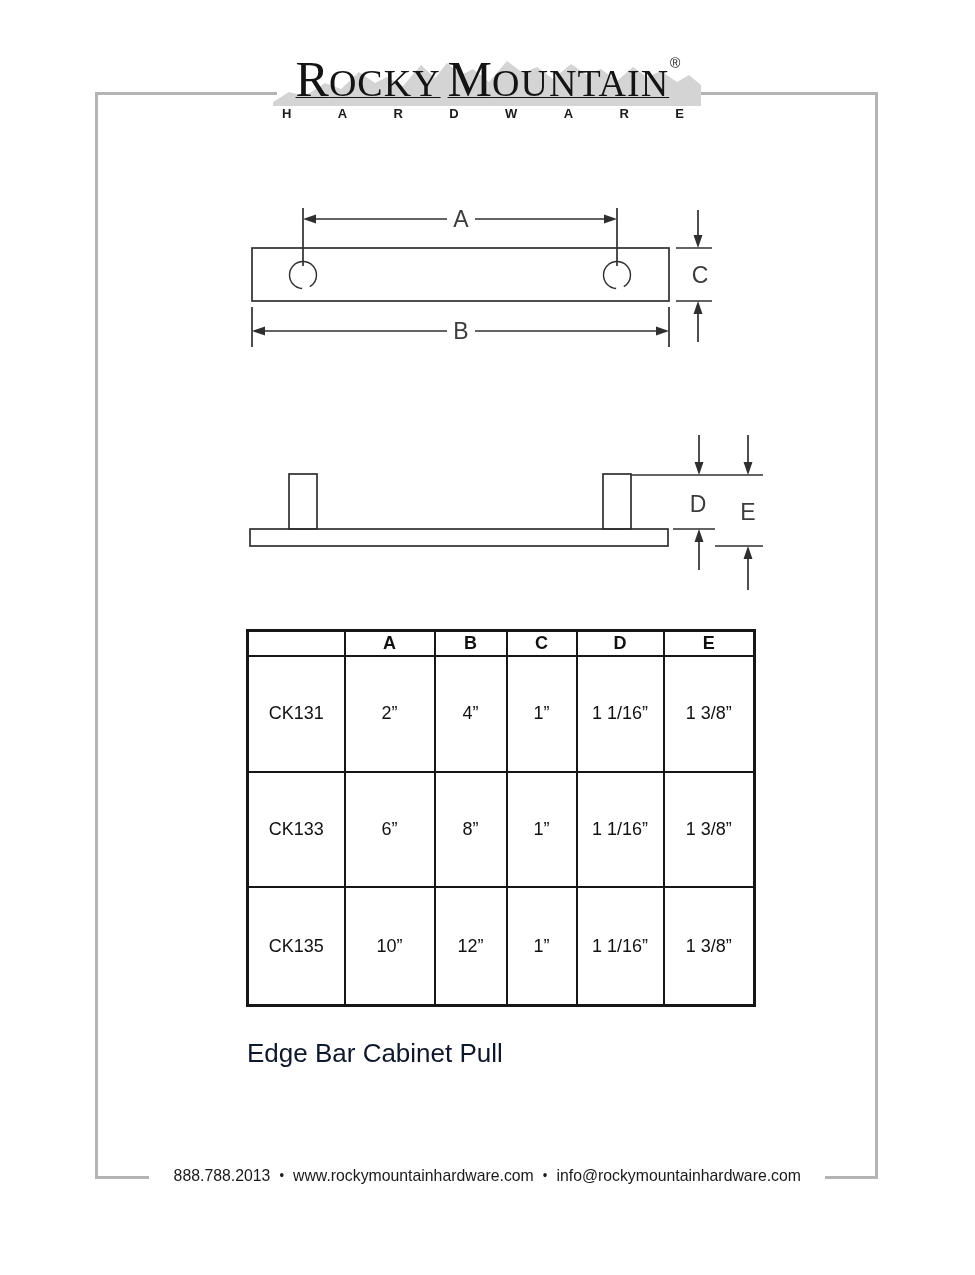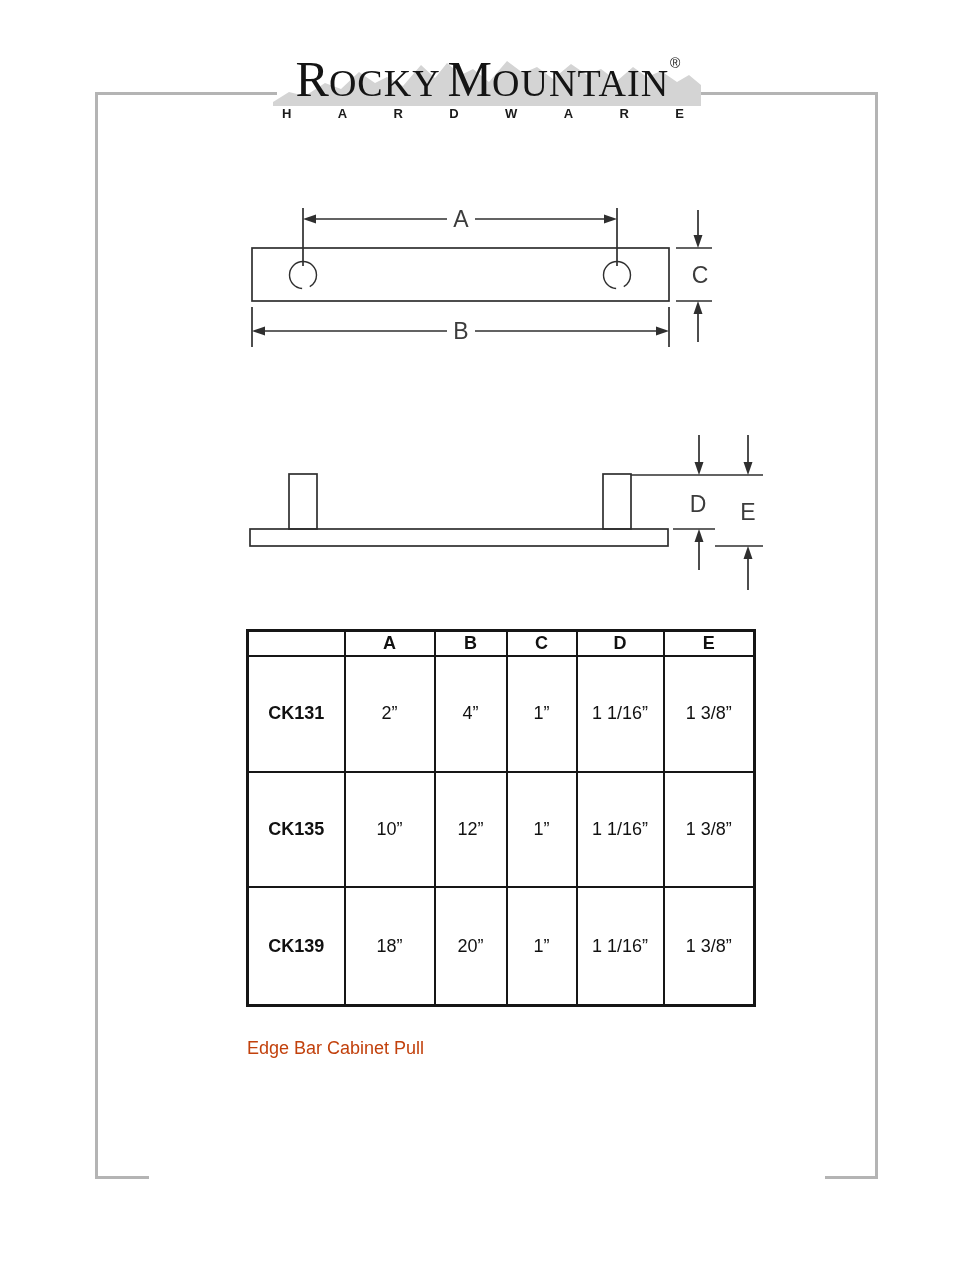--- a/index.html
+++ b/index.html
@@ -6,38 +6,38 @@
   #page{position:relative;width:975px;height:1275px;background:#ffffff;overflow:hidden;
         font-family:"Liberation Sans",sans-serif;color:#111;}
   .abs{position:absolute;}
   
   .pborder{position:absolute;background:#b4b4b4;}
   
   #logo-text{position:absolute;left:0;right:0;top:54px;text-align:center;z-index:2;
              font-family:"Liberation Serif",serif;color:#141414;white-space:nowrap;line-height:1;}
   #logo-text .init{font-size:50px;}
   #logo-text .rest{font-size:38px;letter-spacing:1px;}
-  #logo-text .word{margin:0 1px;}
+  #logo-text .word{margin:0 1px;text-decoration:underline;}
   #logo-text .word + .word{margin-left:6px;}
   #reg-mark{font-size:14px;vertical-align:28px;font-family:"Liberation Sans",sans-serif;}
   #hardware-row{position:absolute;left:282px;top:106px;width:402px;display:flex;
                 justify-content:space-between;z-index:2;
                 font-size:13px;font-weight:bold;color:#1a1a1a;}
   
   svg text{font-family:"Liberation Sans",sans-serif;fill:#3c3c3c;}
   
   #spec-table{position:absolute;left:246px;top:629px;border-collapse:collapse;
               table-layout:fixed;width:507px;height:378px;}
   #spec-table td,#spec-table th{border:2px solid #161616;text-align:center;vertical-align:middle;
               font-size:18px;padding:0;}
   #spec-table{border:3px solid #161616;}
   #spec-table th{font-weight:bold;height:23px;}
-  #spec-table td.model{font-weight:bold;}
-  
-  #caption{position:absolute;left:247px;top:1038px;font-size:18px;color:#c2410c;}
+  #spec-table td.model{font-weight:normal;}
+  
+  #caption{position:absolute;left:247px;top:1038px;font-size:26px;color:#0f172a;}
   
   #footer{position:absolute;left:0;right:0;top:1166px;text-align:center;}
   #footer-inner{display:inline-block;transform:scaleX(0.93);transform-origin:center;
                 font-size:17px;color:#1a1a1a;white-space:nowrap;}
   #footer-inner .sep{margin:0 5px;font-size:14px;vertical-align:1px;}
 </style>
 </head>
 <body>
 
 <div id="page">
@@ -158,34 +158,43 @@
     <tbody>
       <tr>
         <td class="model">CK131</td>
         <td>2”</td>
         <td>4”</td>
         <td>1”</td>
         <td>1 1/16”</td>
         <td>1 3/8”</td>
       </tr>
       <tr>
+        <td class="model">CK133</td>
+        <td>6”</td>
+        <td>8”</td>
+        <td>1”</td>
+        <td>1 1/16”</td>
+        <td>1 3/8”</td>
+      </tr>
+      <tr>
         <td class="model">CK135</td>
         <td>10”</td>
         <td>12”</td>
         <td>1”</td>
         <td>1 1/16”</td>
         <td>1 3/8”</td>
       </tr>
-      <tr>
-        <td class="model">CK139</td>
-        <td>18”</td>
-        <td>20”</td>
-        <td>1”</td>
-        <td>1 1/16”</td>
-        <td>1 3/8”</td>
-      </tr>
     </tbody>
   </table>
 
   <div id="caption">Edge Bar Cabinet Pull</div>
 
+  <div id="footer">
+    <div id="footer-inner">
+      <span>888.788.2013</span>
+      <span class="sep">•</span>
+      <span>www.rockymountainhardware.com</span>
+      <span class="sep">•</span>
+      <span>info@rockymountainhardware.com</span>
+    </div>
+  </div>
 
 </div>
 
 </body></html>

